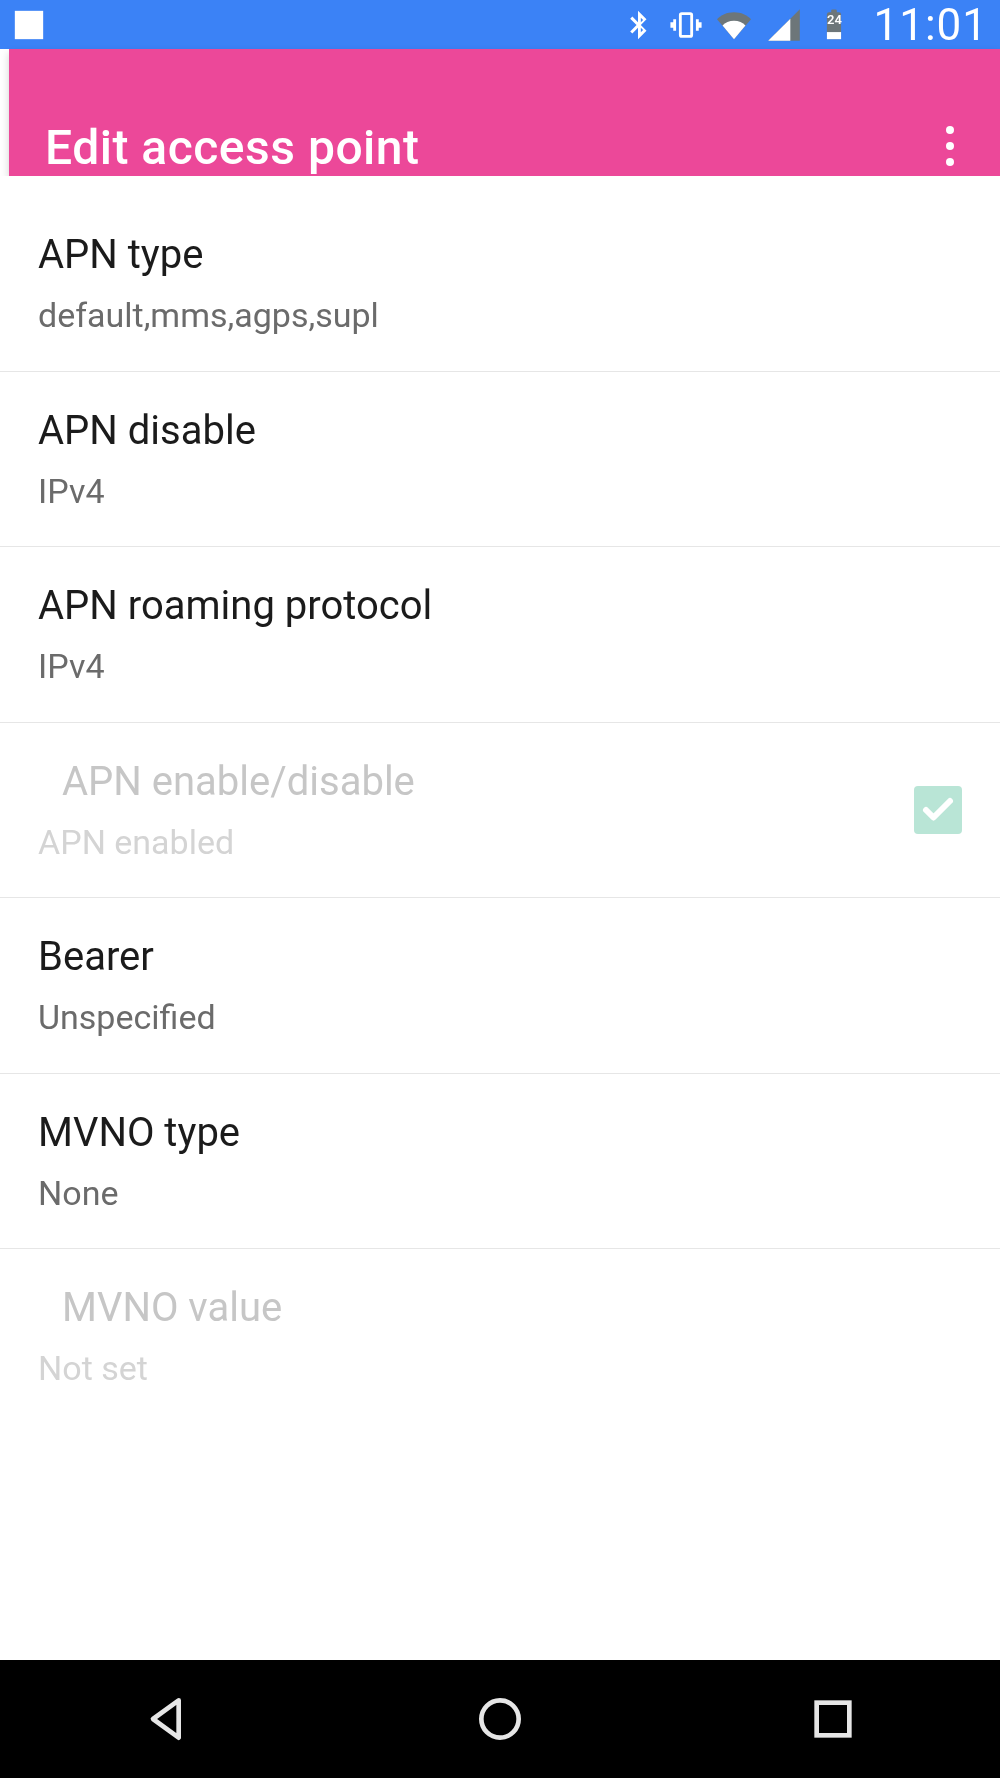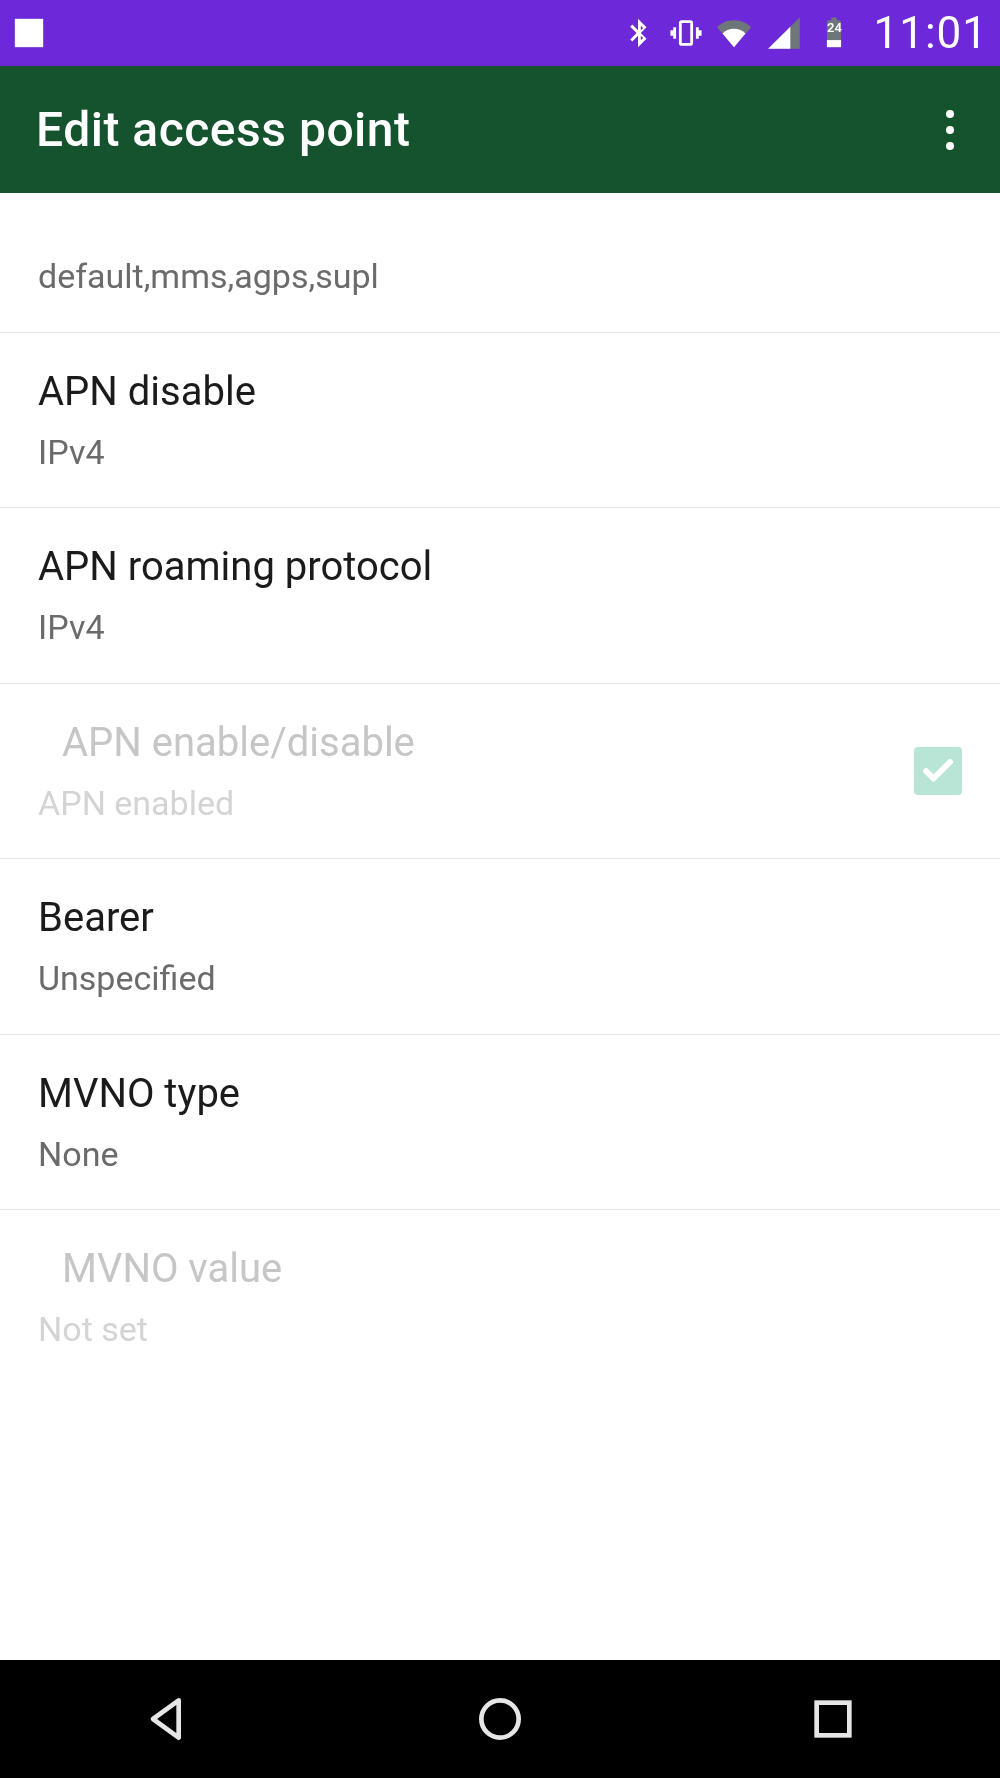--- a/index.html
+++ b/index.html
@@ -1,26 +1,26 @@
 <!DOCTYPE html>
 <html><head>
 <meta charset="utf-8">
 <style>
   * { margin: 0; padding: 0; box-sizing: border-box; }
   html, body { width: 1000px; height: 1778px; font-family: Roboto, "Helvetica Neue", Arial, sans-serif; background: #fff; overflow: hidden; }
   .screen { width: 1000px; height: 1778px; display: flex; flex-direction: column; }
 
   
-  .status-bar { height: 66px; background: #6d28d9; display: flex; align-items: center; justify-content: space-between; padding: 0 12px; color: #fff; }
+  .status-bar { height: 49px; background: #3b82f6; display: flex; align-items: center; justify-content: space-between; padding: 0 12px; color: #fff; }
   .status-left { display: flex; align-items: center; gap: 12px; }
   .status-right { display: flex; align-items: center; gap: 14px; }
   .status-time { font-size: 44px; font-weight: 400; letter-spacing: 1px; margin-left: 8px; }
 
   
-  .app-bar { height: 127px; background: #14532d; display: flex; align-items: center; justify-content: space-between; padding: 0 36px; box-shadow: 0 4px 8px rgba(0,0,0,0.18); }
+  .app-bar { height: 127px; background: #ec4899; display: flex; align-items: flex-end; justify-content: space-between; padding: 0 36px; box-shadow: 0 4px 8px rgba(0,0,0,0.18); margin-left: 9px; }
   .app-title { color: #fff; font-size: 48px; font-weight: 500; letter-spacing: 0.5px; }
   .kebab { display: flex; flex-direction: column; gap: 8px; padding: 10px; cursor: pointer; }
   .kebab span { width: 8px; height: 8px; border-radius: 50%; background: #fff; }
 
   
   .list { flex: 1; background: #fff; overflow: hidden; }
   .row { padding: 34px 38px 34px 38px; border-bottom: 1px solid #e6e6e6; display: flex; align-items: center; justify-content: space-between; cursor: pointer; }
   .row-texts { display: flex; flex-direction: column; gap: 6px; }
   .row-title { font-size: 40px; color: #1b1b1b; font-weight: 400; line-height: 1.25; }
   .row-sub { font-size: 34px; color: #6b6b6b; font-weight: 400; line-height: 1.25; margin-top: 8px; }
@@ -99,20 +99,21 @@
       <span></span>
       <span></span>
       <span></span>
     </div>
   </div>
 
   <div class="list">
 
     <div class="row first-pad">
       <div class="row-texts">
+        <div class="row-title">APN type</div>
         <div class="row-sub">default,mms,agps,supl</div>
       </div>
     </div>
 
     <div class="row">
       <div class="row-texts">
         <div class="row-title">APN disable</div>
         <div class="row-sub">IPv4</div>
       </div>
     </div>

